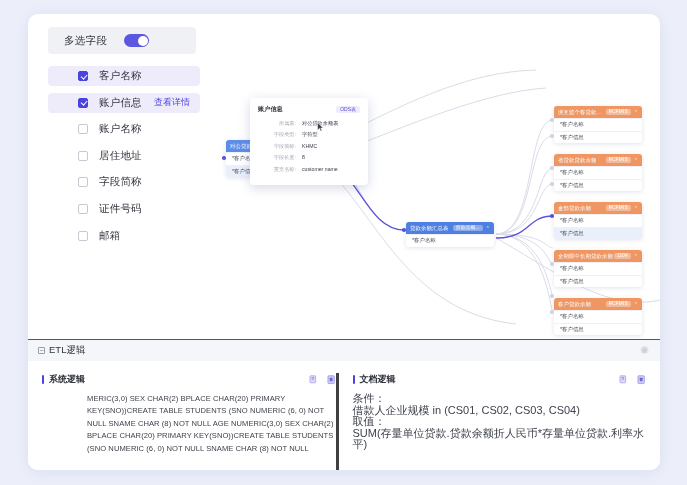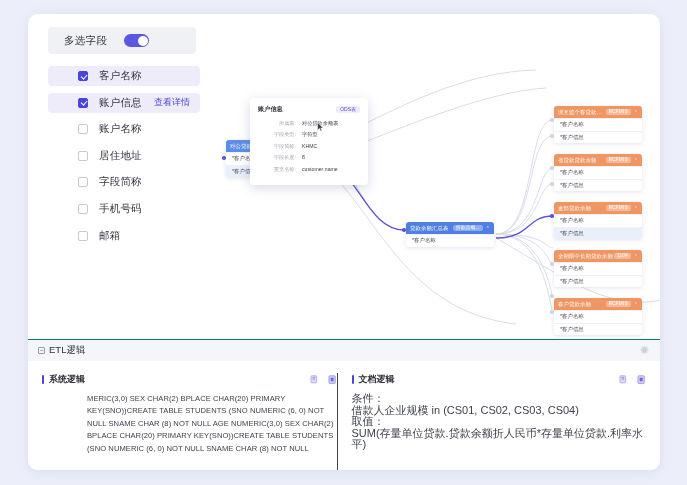--- a/index.html
+++ b/index.html
@@ -107,21 +107,21 @@
     width:7px;height:7px;border:1px solid #9a9db0;border-radius:1px;
     display:flex;align-items:center;justify-content:center;
     font-size:7px;line-height:6px;color:#6a6d80;box-sizing:border-box;cursor:pointer;flex:none;
   }
   .etl-head .etl-title{font-size:9.5px;color:#31343d;margin-left:4px;}
   .gear{margin-left:auto;width:11px;height:11px;opacity:.45;cursor:pointer;}
 
   .logic-wrap{position:absolute;left:0;top:347px;width:632px;height:109px;
               background:#fff;display:flex;box-sizing:border-box;padding:12px 14px 0 14px;}
   .logic-col{flex:1;min-width:0;}
-  .logic-col.right{padding-left:14px;border-left:1px solid #404040;}
+  .logic-col.right{padding-left:14px;border-left:3px solid #404040;}
   .lhead{display:flex;align-items:center;margin-bottom:7px;}
   .lhead .bar{width:2px;height:9px;background:#4b43dd;border-radius:1px;margin-right:5px;flex:none;}
   .lhead .lt{font-size:9px;color:#2f323b;font-weight:bold;}
   .lhead .icons{margin-left:auto;display:flex;gap:9px;}
   .ibtn{width:9px;height:10px;cursor:pointer;}
   .sqltext{
     font-size:7.6px;line-height:12.4px;color:#3f424d;word-break:break-word;
     letter-spacing:.05px;
     margin-left:45px;
   }
@@ -158,21 +158,21 @@
       <div class="field-row">
         <span class="cbx"></span>
         <span class="field-name">居住地址</span>
       </div>
       <div class="field-row">
         <span class="cbx"></span>
         <span class="field-name">字段简称</span>
       </div>
       <div class="field-row">
         <span class="cbx"></span>
-        <span class="field-name">手机号码</span>
+        <span class="field-name">证件号码</span>
       </div>
       <div class="field-row">
         <span class="cbx"></span>
         <span class="field-name">邮箱</span>
       </div>
     </div>
 
     <div class="canvas">
       <svg class="edges" viewBox="0 0 454 272">
         <g fill="none" stroke="#d9dce8" stroke-width="1">

